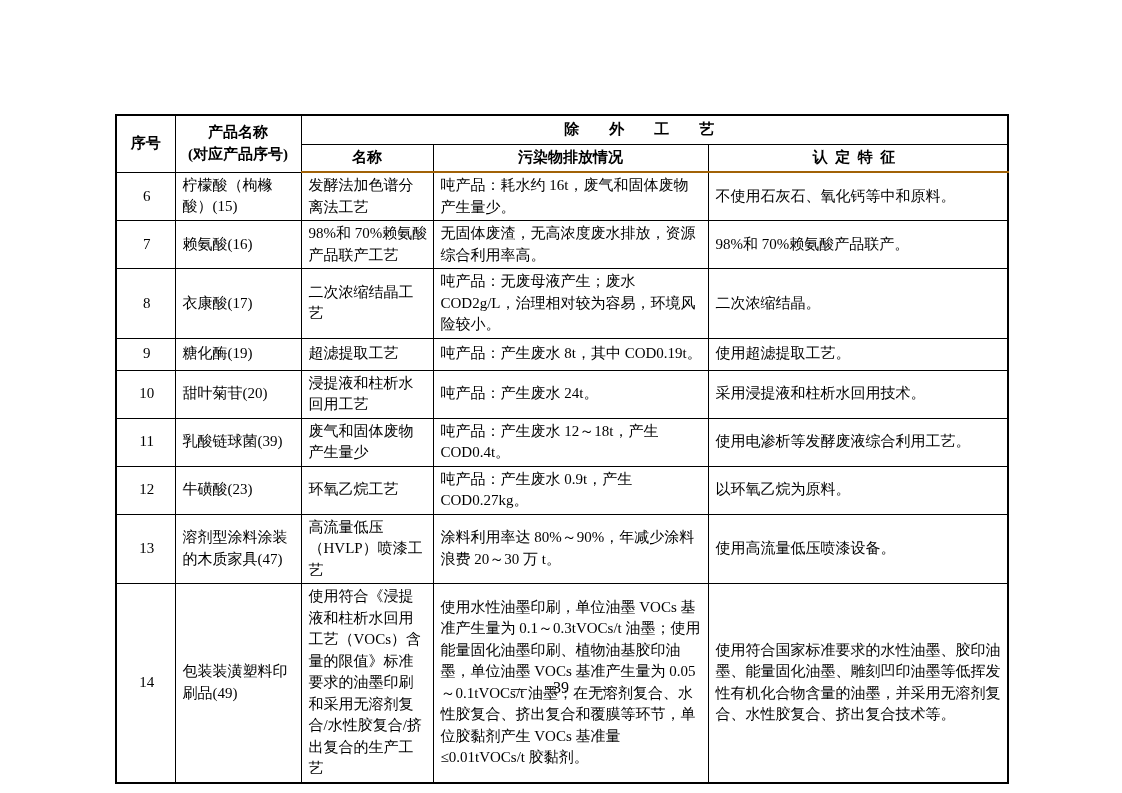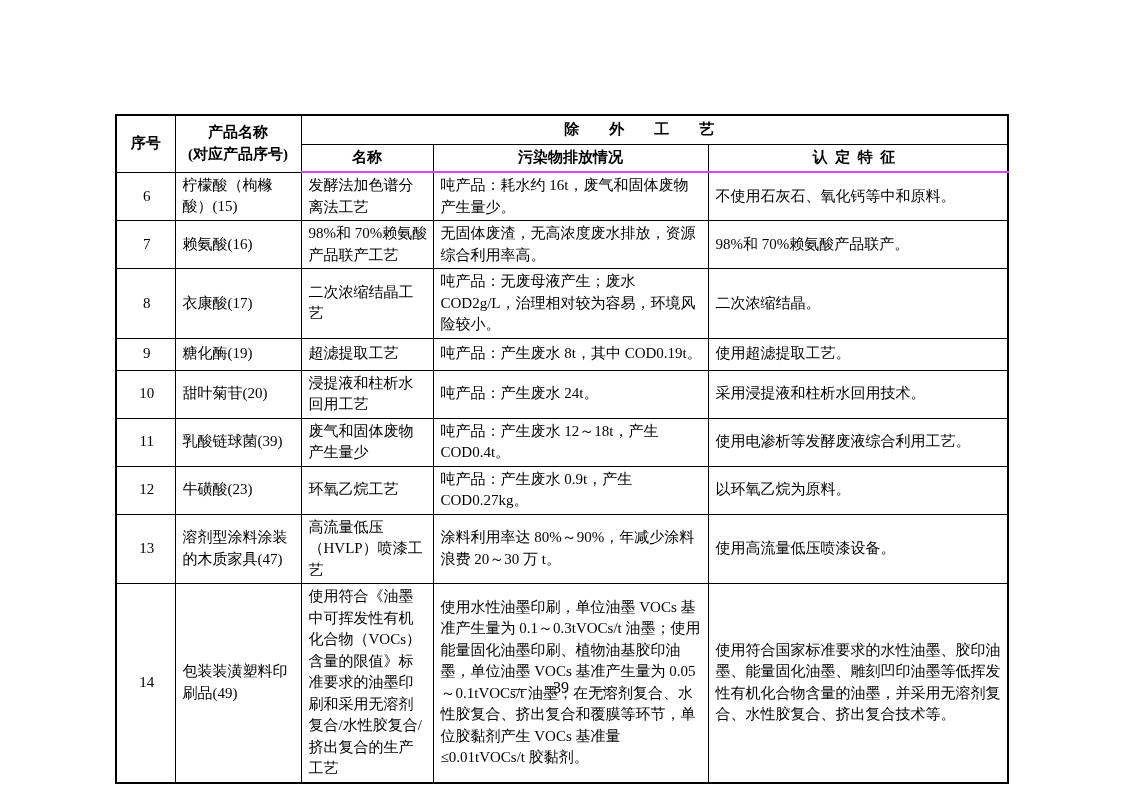--- a/index.html
+++ b/index.html
@@ -32,21 +32,21 @@
     line-height: 21.5px;
     vertical-align: middle;
     padding: 2px 5px 2px 7px;
     overflow: hidden;
   }
   table.doc-table th {
     font-weight: bold;
     text-align: center;
     padding: 1px 2px;
   }
-  tr.h2 th { border-bottom: 2px solid #d946ef; }
+  tr.h2 th { border-bottom: 2px solid #a16207; }
   th.rowspan2 { border-bottom: 2px solid #000; }
   th.group-head {
     letter-spacing: 2em;
     padding-left: 2em;
     margin-left: 19px;
   }
   th.feature-head {
     letter-spacing: 0.5em;
     padding-left: 0.5em;
     margin-top: 12px;
@@ -148,21 +148,21 @@
       <tr style="height:46px">
         <td class="c-no">13</td>
         <td class="c-text">溶剂型涂料涂装的木质家具(47)</td>
         <td class="c-text">高流量低压（HVLP）喷漆工艺</td>
         <td class="c-text">涂料利用率达 80%～90%，年减少涂料浪费 20～30 万 t。</td>
         <td class="c-text">使用高流量低压喷漆设备。</td>
       </tr>
       <tr style="height:162px">
         <td class="c-no">14</td>
         <td class="c-text">包装装潢塑料印刷品(49)</td>
-        <td class="c-text">使用符合《油墨中可挥发性有机化合物（VOCs）含量的限值》标准要求的油墨印刷和采用无溶剂复合/水性胶复合/挤出复合的生产工艺</td>
+        <td class="c-text">使用符合《浸提液和柱析水回用工艺（VOCs）含量的限值》标准要求的油墨印刷和采用无溶剂复合/水性胶复合/挤出复合的生产工艺</td>
         <td class="c-text">使用水性油墨印刷，单位油墨 VOCs 基准产生量为 0.1～0.3tVOCs/t 油墨；使用能量固化油墨印刷、植物油基胶印油墨，单位油墨 VOCs 基准产生量为 0.05～0.1tVOCs/t 油墨；在无溶剂复合、水性胶复合、挤出复合和覆膜等环节，单位胶黏剂产生 VOCs 基准量≤0.01tVOCs/t 胶黏剂。</td>
         <td class="c-text">使用符合国家标准要求的水性油墨、胶印油墨、能量固化油墨、雕刻凹印油墨等低挥发性有机化合物含量的油墨，并采用无溶剂复合、水性胶复合、挤出复合技术等。</td>
       </tr>
     </tbody>
   </table>
 
   <div class="footer">
     <span>—</span>
     <span>39</span>
     <span>—</span>

